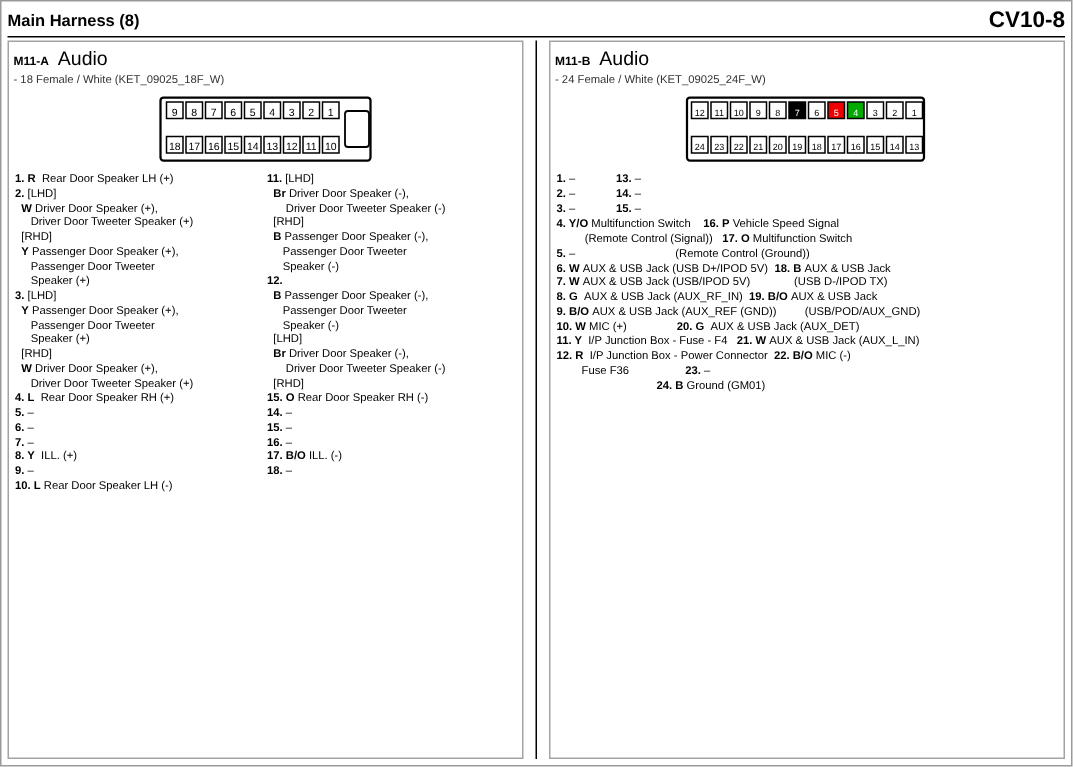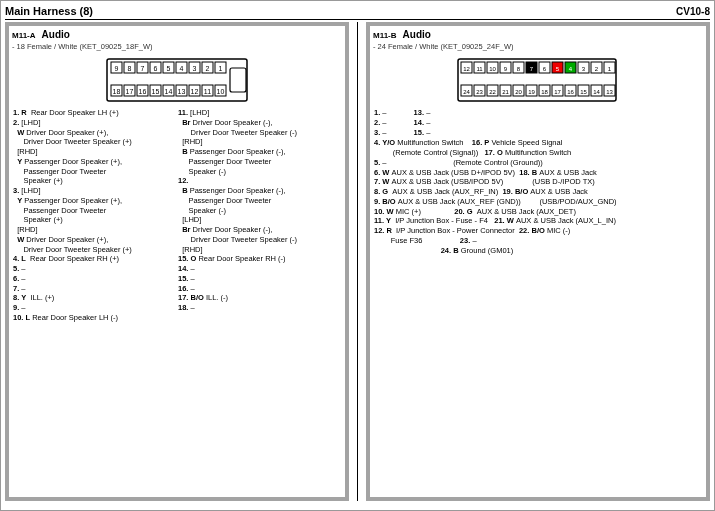--- a/index.html
+++ b/index.html
@@ -30,37 +30,37 @@
     }
     .header-title {
       font-size: 11px;
       font-weight: bold;
     }
     .header-site {
       font-size: 14px;
       color: #2255cc;
     }
     .header-code {
-      font-size: 10px;
+      font-size: 15px;
       font-weight: bold;
     }
     .main-content {
       display: flex;
       gap: 4px;
       height: calc(100% - 22px);
     }
     .panel {
       flex: 1;
-      border: 4px solid #a3a3a3;
+      border: 1px solid #a3a3a3;
       padding: 3px;
       font-size: 8px;
     }
     .panel-title {
-      font-size: 10px;
-      font-weight: bold;
+      font-size: 13px;
+      font-weight: normal;
       margin-bottom: 1px;
     }
     .panel-subtitle {
       font-size: 7.5px;
       color: #333;
       margin-bottom: 3px;
     }
 
     .divider-v {
       width: 1px;

